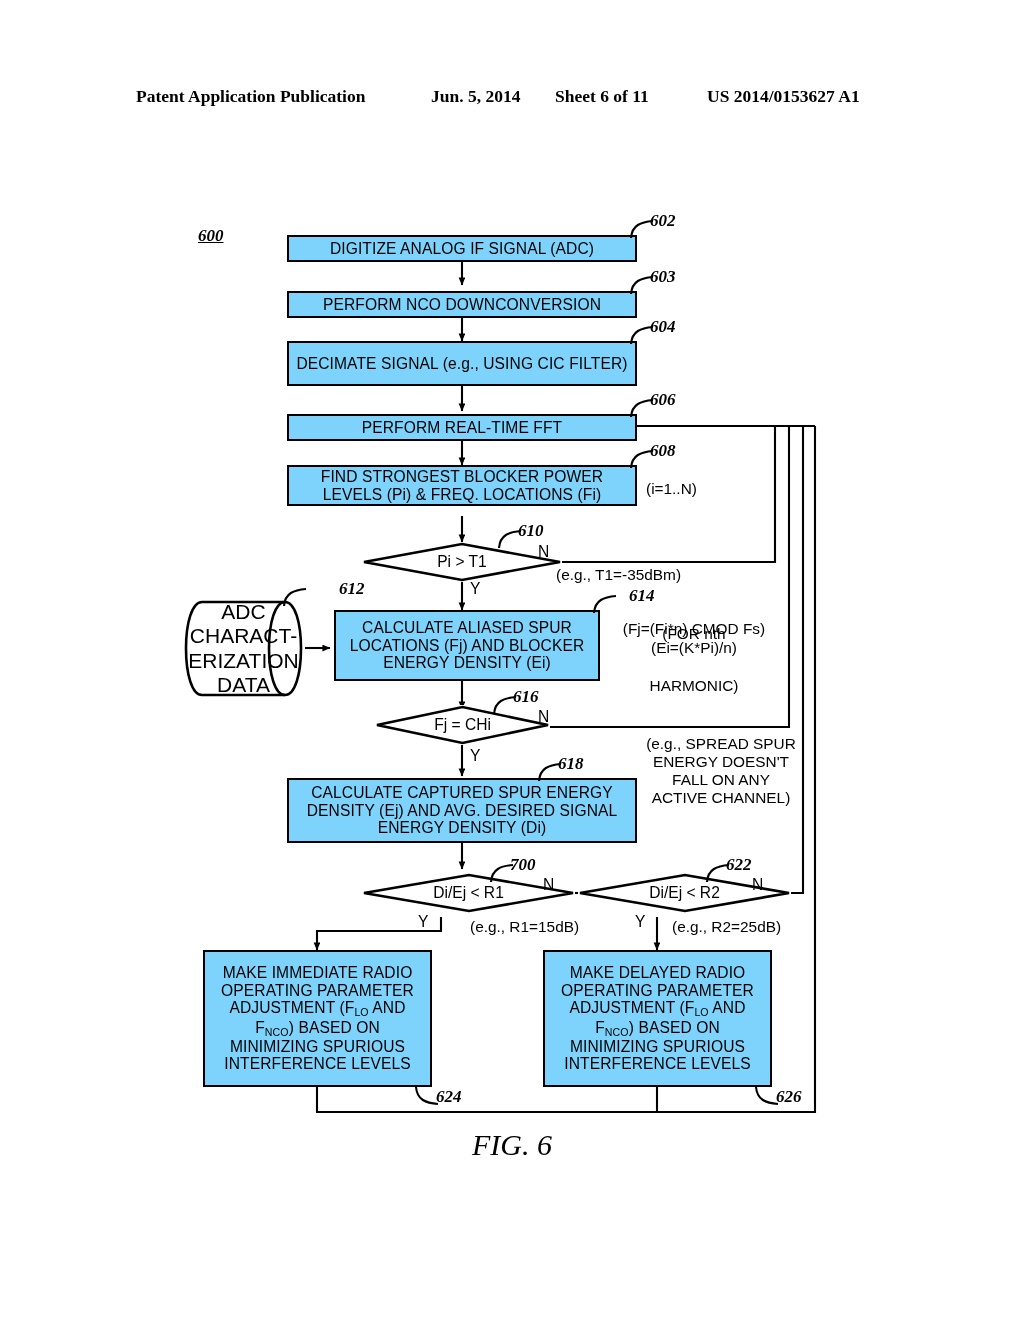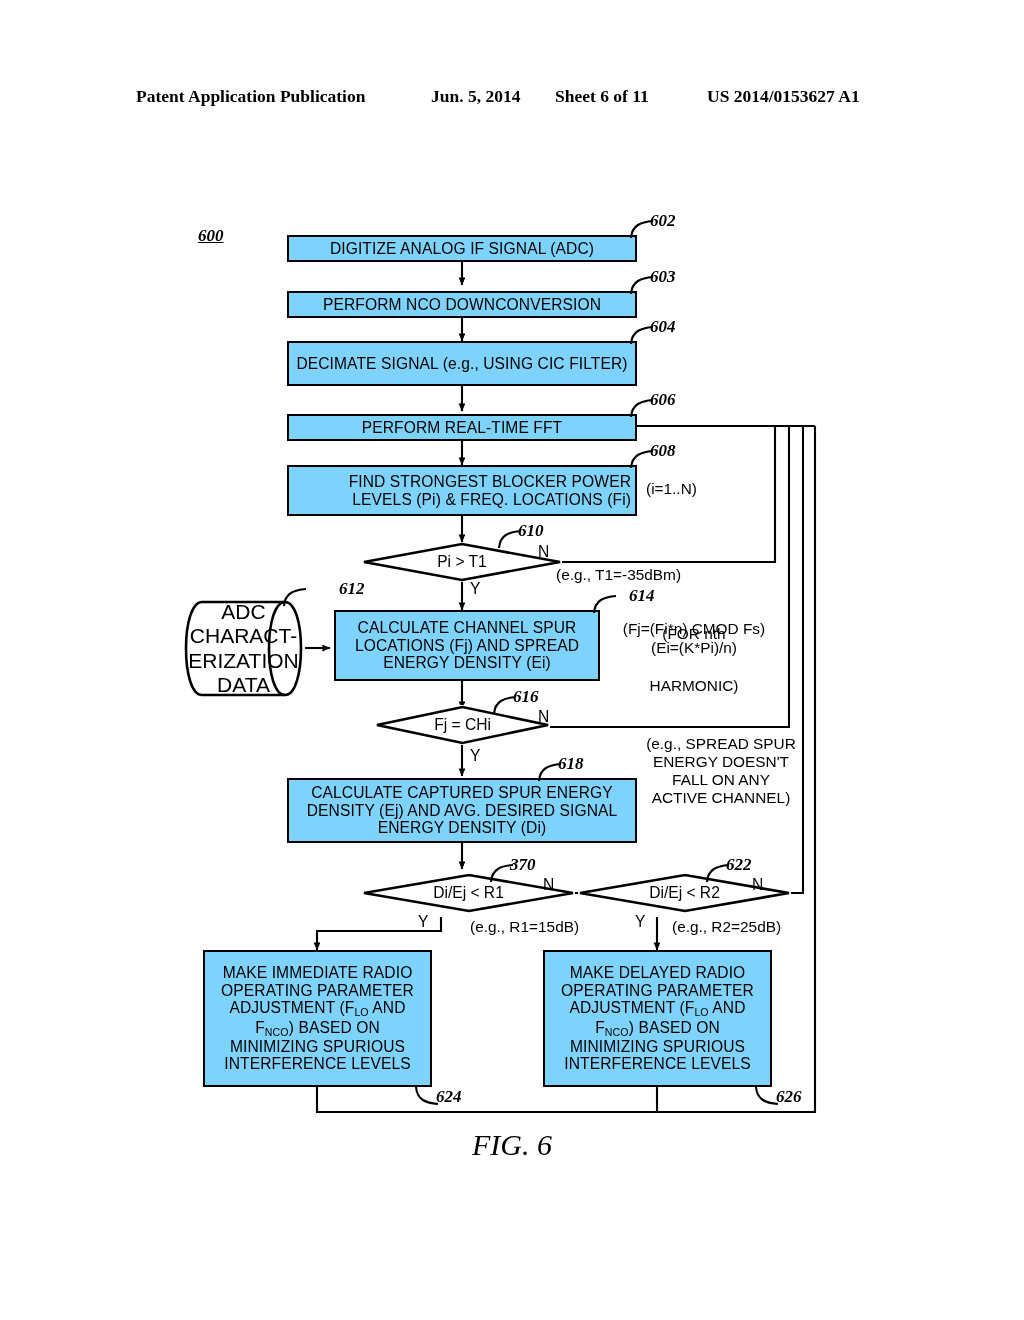--- a/index.html
+++ b/index.html
@@ -141,21 +141,21 @@
   <div class="ref" style="left:650px;top:317px;">604</div>
 
   <div class="pbox" style="left:287px;top:414px;width:350px;height:27px;">
     <span class="tx">PERFORM REAL-TIME FFT</span>
   </div>
   <svg style="position:absolute;left:629px;top:397px;width:26px;height:22px;" viewBox="0 0 26 22">
     <path d="M2,20 C3,7 12,4 24,3" stroke="#000" stroke-width="2.1" fill="none"></path>
   </svg>
   <div class="ref" style="left:650px;top:390px;">606</div>
 
-  <div class="pbox" style="left:287px;top:465px;width:350px;height:51px;text-align:right;">
+  <div class="pbox" style="left:287px;top:465px;width:350px;height:41px;">
     <span class="tx">FIND STRONGEST BLOCKER POWER LEVELS (Pi) &amp; FREQ. LOCATIONS (Fi)</span>
   </div>
   <svg style="position:absolute;left:629px;top:448px;width:26px;height:22px;" viewBox="0 0 26 22">
     <path d="M2,20 C3,7 12,4 24,3" stroke="#000" stroke-width="2.1" fill="none"></path>
   </svg>
   <div class="ref" style="left:650px;top:441px;">608</div>
   <div class="note" style="left:646px;top:480px;">(i=1..N)</div>
 
   <div class="dia" style="left:362px;top:542px;width:200px;height:40px;">
     <svg viewBox="0 0 200 40" style="width:200px;height:40px;display:block;">
@@ -178,21 +178,21 @@
       <path d="M103,2 C93,2 87,23 87,48.5 C87,74 93,95 103,95" fill="none" stroke="#000" stroke-width="2.6"></path>
     </svg>
     <span class="cyltext" style="padding-right:26px;">ADC CHARACT-ERIZATION DATA</span>
   </div>
   <svg style="position:absolute;left:282px;top:586px;width:26px;height:22px;" viewBox="0 0 26 22">
     <path d="M2,20 C3,7 12,4 24,3" stroke="#000" stroke-width="2.1" fill="none"></path>
   </svg>
   <div class="ref" style="left:303px;top:579px;margin-left:36px;">612</div>
 
   <div class="pbox" style="left:334px;top:610px;width:266px;height:71px;">
-    <span class="tx">CALCULATE CHANNEL SPUR LOCATIONS (Fj) AND SPREAD ENERGY DENSITY (Ei)</span>
+    <span class="tx">CALCULATE ALIASED SPUR LOCATIONS (Fj) AND BLOCKER ENERGY DENSITY (Ei)</span>
   </div>
   <svg style="position:absolute;left:592px;top:593px;width:26px;height:22px;" viewBox="0 0 26 22">
     <path d="M2,20 C3,7 12,4 24,3" stroke="#000" stroke-width="2.1" fill="none"></path>
   </svg>
   <div class="ref" style="left:613px;top:586px;margin-left:16px;">614</div>
 
   <div class="note" style="left:609px;top:620px;width:170px;">(Fj=(Fi*n) CMOD Fs)</div>
   <div class="note" style="left:609px;top:639px;width:170px;">(Ei=(K*Pi)/n)</div>
   <div class="note" style="left:609px;top:625px;width:170px;">(FOR nth</div>
   <div class="note" style="left:609px;top:677px;width:170px;">HARMONIC)</div>
@@ -222,21 +222,21 @@
 
   <div class="dia" style="left:362px;top:873px;width:213px;height:40px;">
     <svg viewBox="0 0 213 40" style="width:213px;height:40px;display:block;">
       <polygon points="2,20 107,2 211,20 107,38" fill="#fff" stroke="#000" stroke-width="2.6"></polygon>
     </svg>
     <span class="dlabel">Di/Ej &lt; R1</span>
   </div>
   <svg style="position:absolute;left:489px;top:862px;width:26px;height:22px;" viewBox="0 0 26 22">
     <path d="M2,20 C3,7 12,4 24,3" stroke="#000" stroke-width="2.1" fill="none"></path>
   </svg>
-  <div class="ref" style="left:510px;top:855px;">370</div>
+  <div class="ref" style="left:510px;top:855px;">700</div>
   <div class="blet" style="left:543px;top:876px;">N</div>
   <div class="blet" style="left:418px;top:913px;">Y</div>
   <div class="note" style="left:470px;top:918px;">(e.g., R1=15dB)</div>
 
   <div class="dia" style="left:578px;top:873px;width:213px;height:40px;">
     <svg viewBox="0 0 213 40" style="width:213px;height:40px;display:block;">
       <polygon points="2,20 107,2 211,20 107,38" fill="#fff" stroke="#000" stroke-width="2.6"></polygon>
     </svg>
     <span class="dlabel">Di/Ej &lt; R2</span>
   </div>

